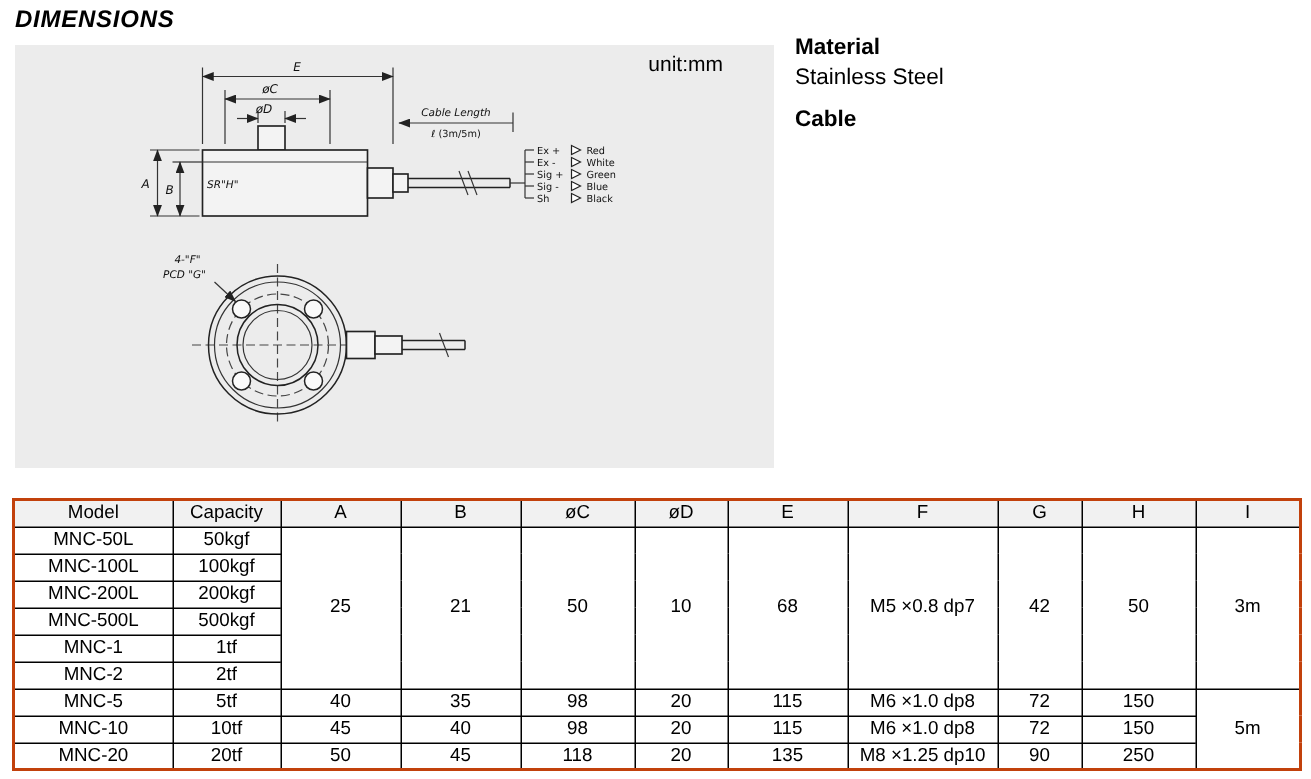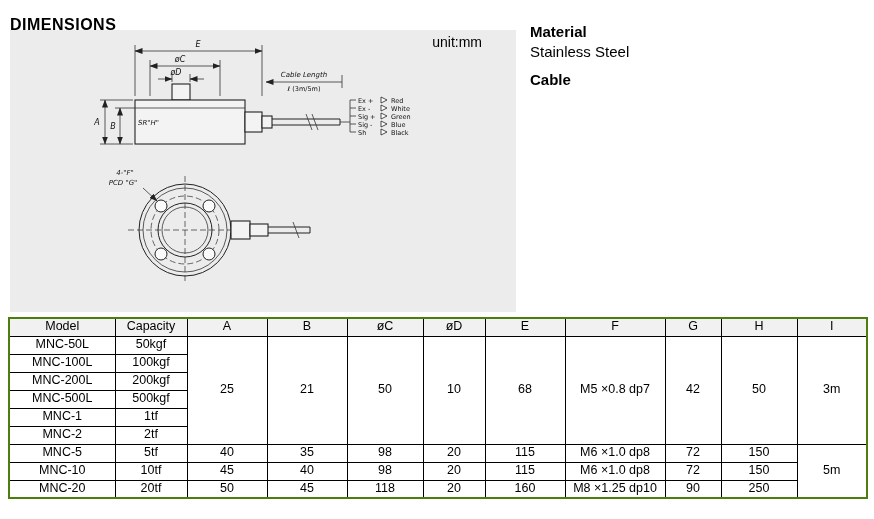--- a/index.html
+++ b/index.html
@@ -3,36 +3,36 @@
 <meta charset="utf-8">
 <style>
   * { box-sizing: border-box; margin: 0; padding: 0; }
   html, body { background: #fff; }
   body {
     width: 874px; height: 519px; position: relative;
     font-family: "Liberation Sans", "DejaVu Sans", sans-serif;
     color: #000; overflow: hidden;
   }
   .title {
-    position: absolute; left: 10px; top: 16px;
-    font-weight: bold; font-size: 16px; letter-spacing: .5px;
+    position: absolute; left: 10px; top: 5px;
+    font-style: italic; font-weight: bold; font-size: 16px; letter-spacing: .5px;
   }
   .panel {
     position: absolute; left: 10px; top: 30px; width: 506px; height: 282px;
     background: #ececec;
   }
   .unit { position: absolute; top: 4px; right: 34px; font-size: 14px; }
   .panel svg { position: absolute; left: 0; top: 0; }
   .specs { position: absolute; left: 530px; top: 22px; width: 340px; font-size: 15px; line-height: 20px; }
   .spec-heading { font-weight: bold; }
   .spec-gap { height: 8px; }
 
   .dim-table {
-    position: absolute; left: 8px; top: 317px; width: 858px;
-    border-collapse: collapse; font-size: 12.5px; border: 2px solid #4d7c0f;
+    position: absolute; left: 8px; top: 332px; width: 858px;
+    border-collapse: collapse; font-size: 12.5px; border: 2px solid #c2410c;
     table-layout: fixed;
   }
   .dim-table th, .dim-table td {
     border: 1px solid #000; text-align: center; vertical-align: middle;
     height: 18px; padding: 0 2px; font-weight: normal; line-height: 1.1;
   }
   .dim-table thead th { background: #f1f1f1; }
 
   
   .ln   { stroke: #222; stroke-width: 1; fill: none; }
@@ -276,19 +276,19 @@
       <td>72</td>
       <td>150</td>
     </tr>
     <tr>
       <td>MNC-20</td>
       <td>20tf</td>
       <td>50</td>
       <td>45</td>
       <td>118</td>
       <td>20</td>
-      <td>160</td>
+      <td>135</td>
       <td>M8 ×1.25 dp10</td>
       <td>90</td>
       <td>250</td>
     </tr>
   </tbody>
 </table>
 
 </body></html>

